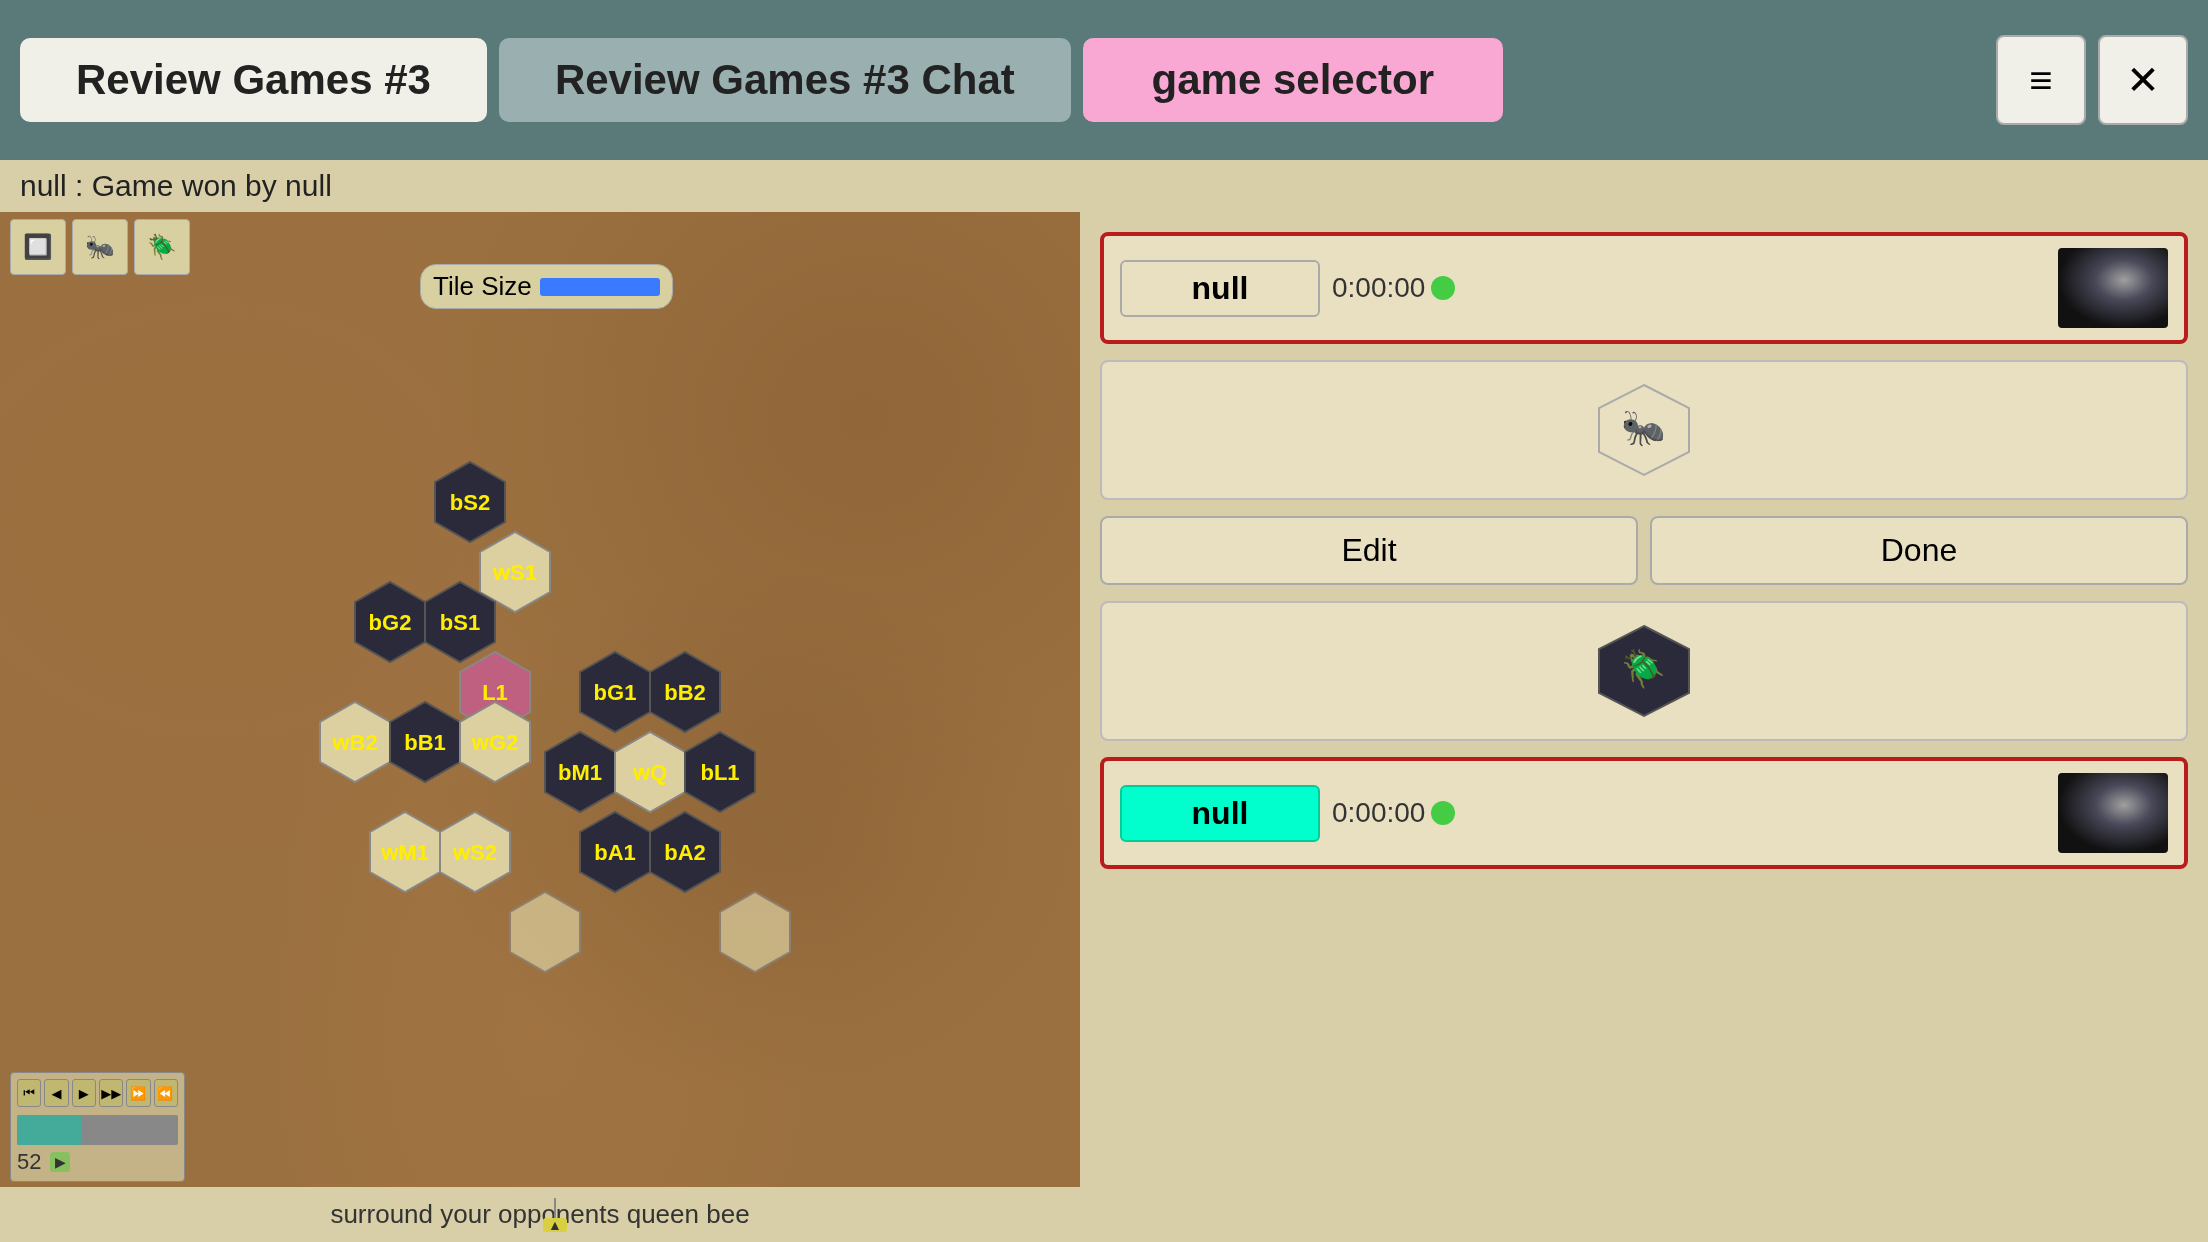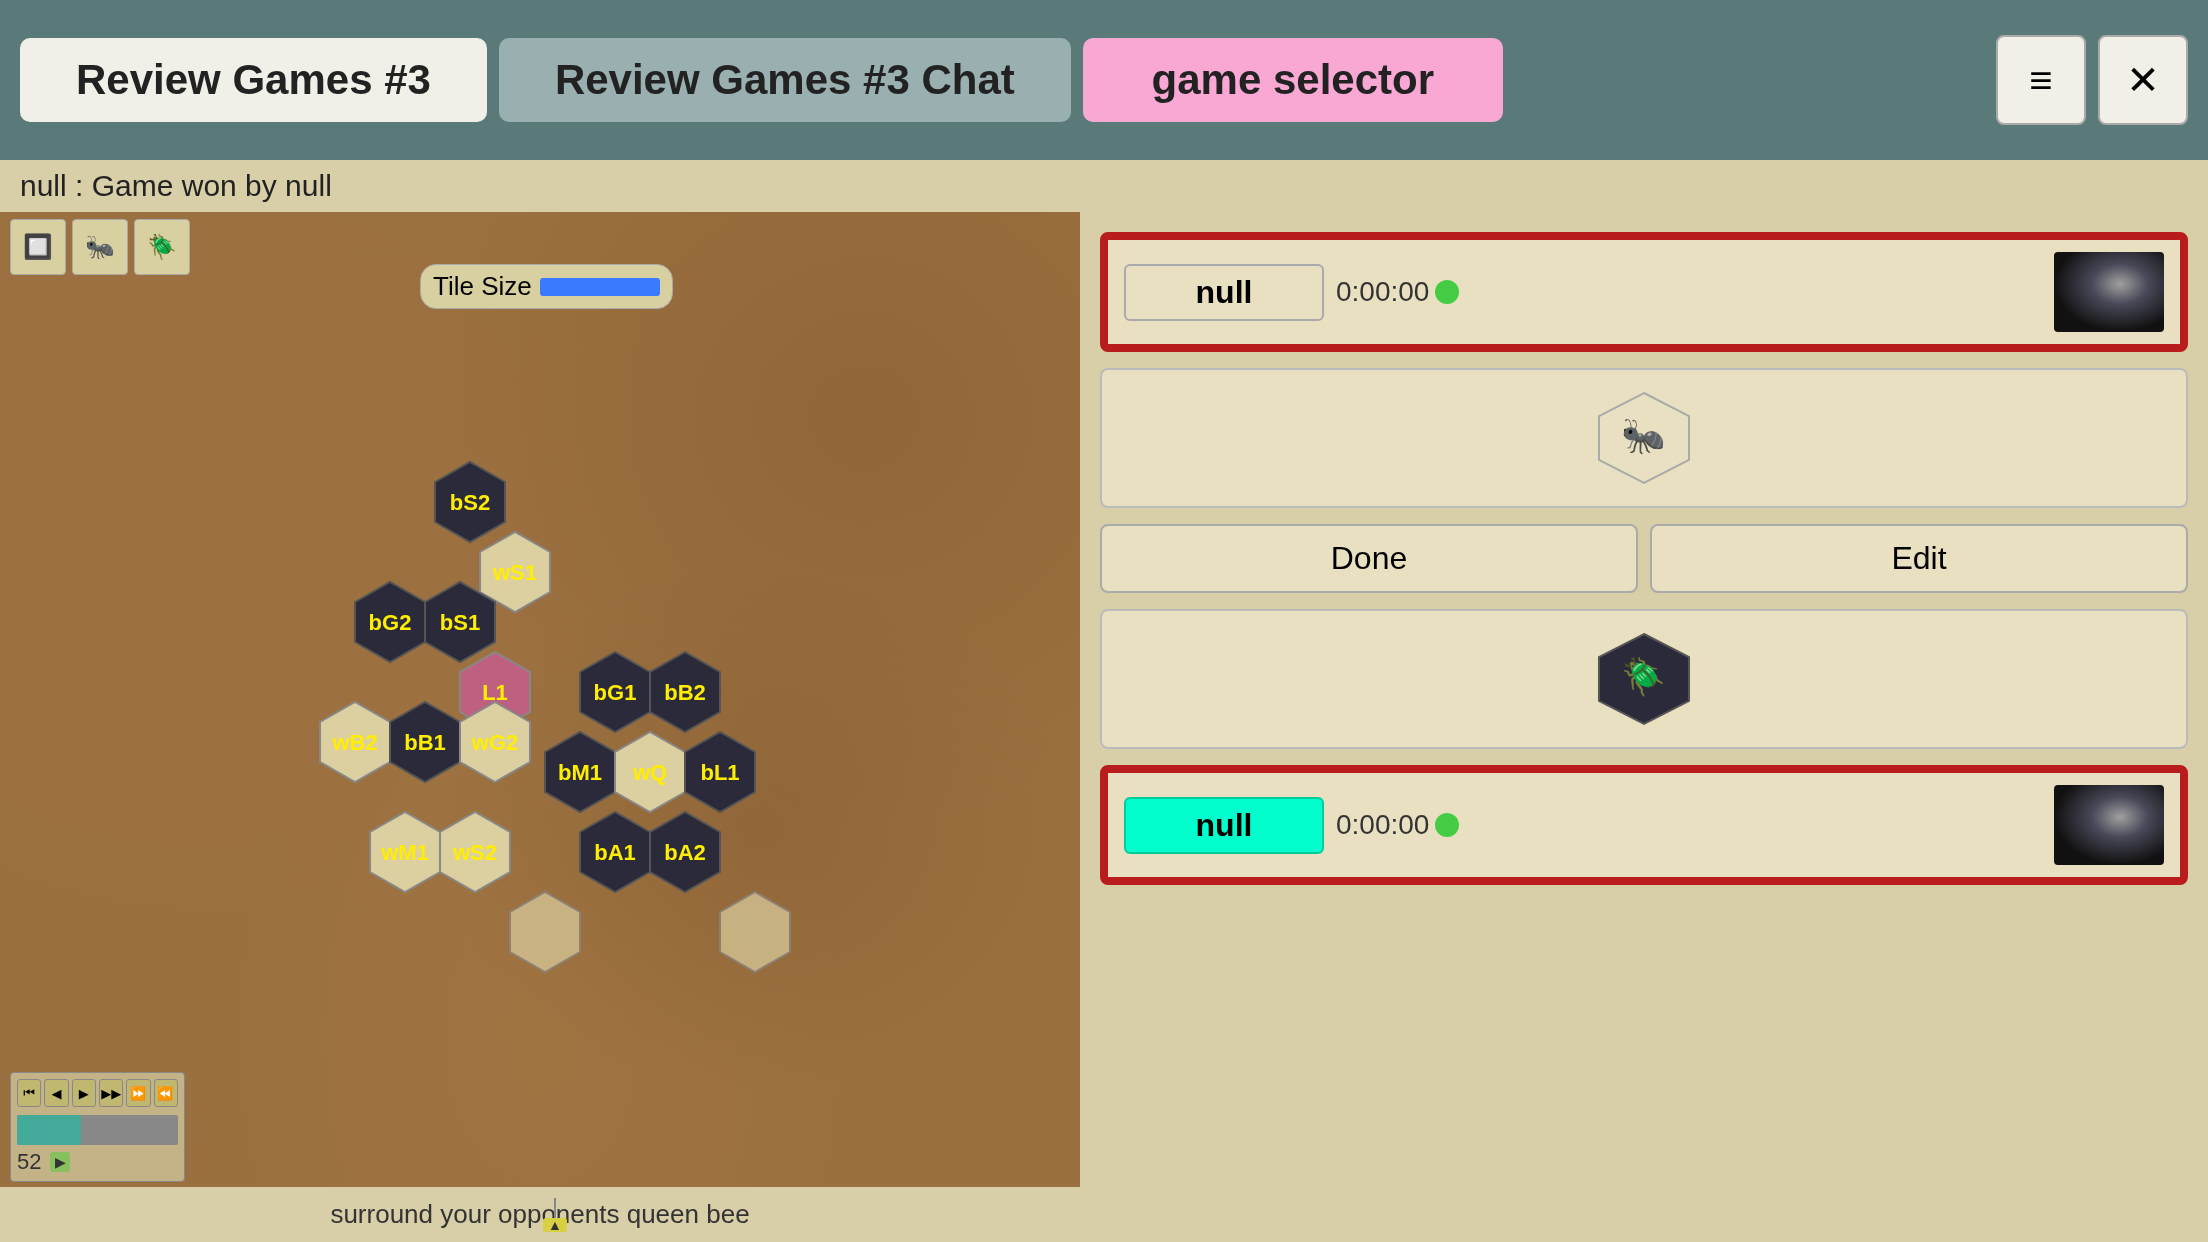--- a/index.html
+++ b/index.html
@@ -218,21 +218,21 @@
       display: flex;
       flex-direction: column;
       padding: 20px;
       gap: 16px;
       overflow-y: auto;
     }
 
     
     .player-card {
       background: #e8e0c0;
-      border: 8px solid #b91c1c;
+      border: 4px solid #b91c1c;
       border-radius: 8px;
       padding: 12px 16px;
       display: flex;
       align-items: center;
       gap: 12px;
     }
 
     .player-name-btn {
       background: #e8e0c0;
       border: 2px solid #aaa;
@@ -440,22 +440,22 @@
 
     <div class="piece-preview">
 
       <svg width="120" height="100">
         <polygon points="60,5 105,28 105,72 60,95 15,72 15,28" fill="#e8e0c0" stroke="#aaa" stroke-width="2"></polygon>
         <text x="60" y="60" text-anchor="middle" font-size="36" fill="#aaa">🐜</text>
       </svg>
     </div>
 
     <div class="action-row">
+      <button class="action-btn">Edit</button>
       <button class="action-btn">Done</button>
-      <button class="action-btn">Edit</button>
     </div>
 
     <div class="piece-preview">
 
       <svg width="120" height="100">
         <polygon points="60,5 105,28 105,72 60,95 15,72 15,28" fill="#2a2a3a" stroke="#555" stroke-width="2"></polygon>
         <text x="60" y="60" text-anchor="middle" font-size="36" fill="#44cc44">🪲</text>
       </svg>
     </div>
 

